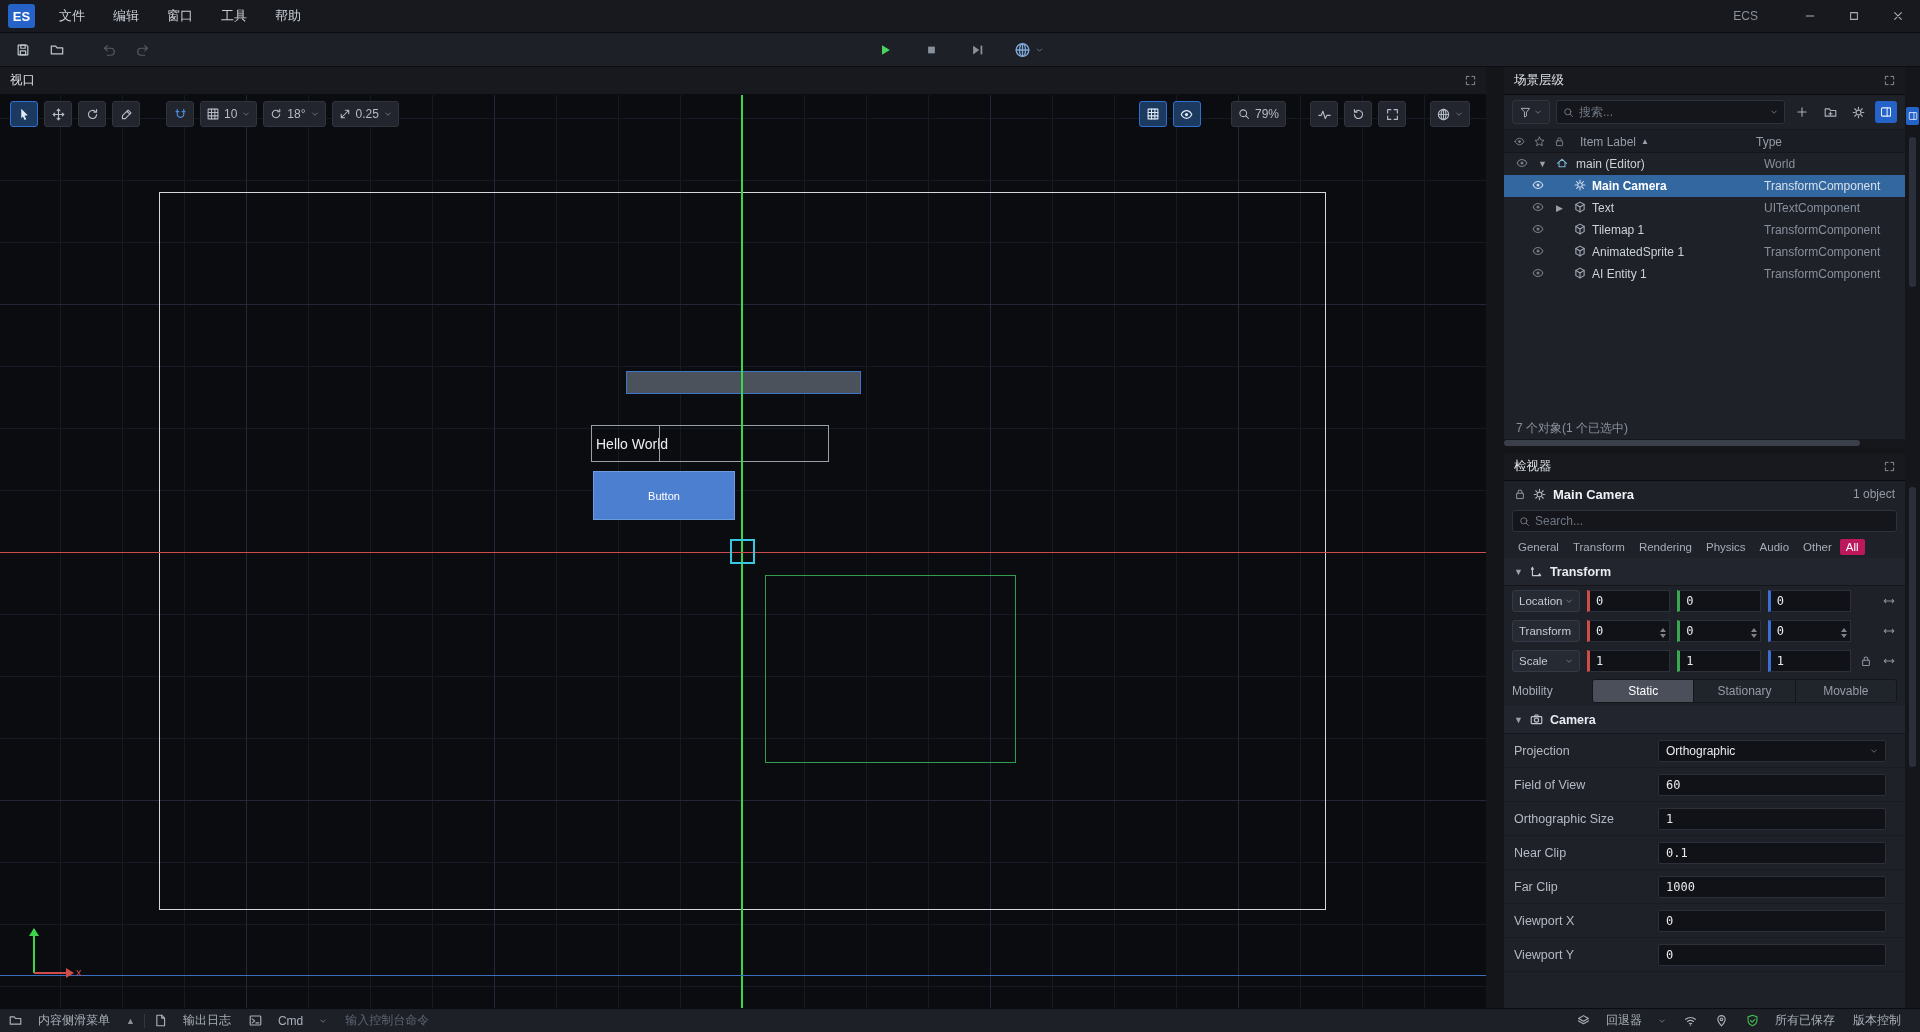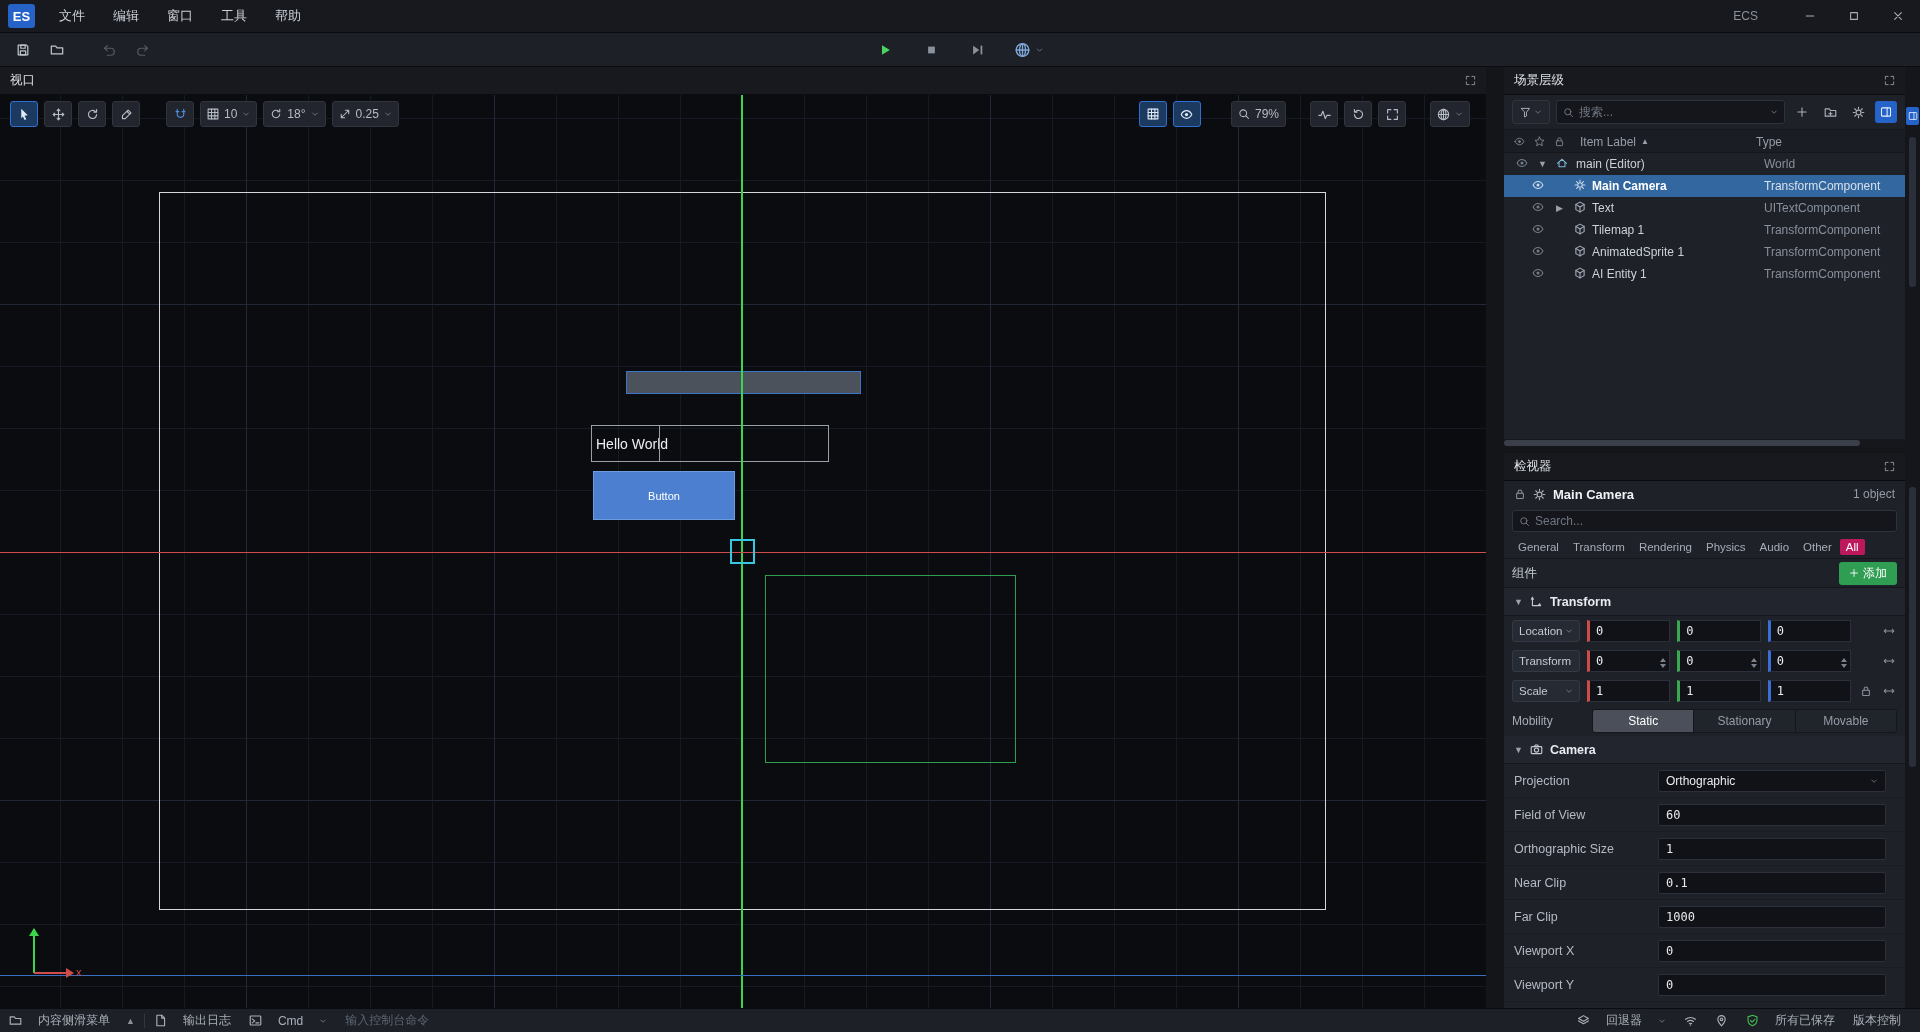--- a/index.html
+++ b/index.html
@@ -665,20 +665,21 @@
       <span class="r-icon" style="left:70px">
           <svg class="ic i12">
             <use href="#i-box"></use>
           </svg>
         </span>
       <span class="r-label" style="left:88px">AI Entity 1</span>
       <span class="r-type">TransformComponent</span>
     </div>
   </div>
   <div class="h-spacer"></div>
+  <div class="h-status">7 个对象(1 个已选中)</div>
   <div class="h-hscroll">
       <span class="thumb"></span>
     </div>
 </div>
 
 <div class="i-panel">
   <div class="panel-header">
     <span>检视器</span>
     <span class="expand">
         <svg class="ic i11">
@@ -707,29 +708,20 @@
     <input class="ghost-input" placeholder="Search..." style="">
   </div>
   <div class="i-tabs">
     <span class="i-tab">General</span>
     <span class="i-tab">Transform</span>
     <span class="i-tab">Rendering</span>
     <span class="i-tab">Physics</span>
     <span class="i-tab">Audio</span>
     <span class="i-tab">Other</span>
     <span class="i-tab active">All</span>
-  </div>
-  <div class="comp-row">
-    <span>组件</span>
-    <span class="add-btn">
-      <svg class="ic i10">
-          <use href="#i-plus"></use>
-        </svg>
-      <span>添加</span>
-    </span>
   </div>
 
   <div class="section-head">
     <span class="sc">▼</span>
     <span class="sec-ico">
         <svg class="ic i13">
           <use href="#i-axes"></use>
         </svg>
       </span>
     <span>Transform</span>

